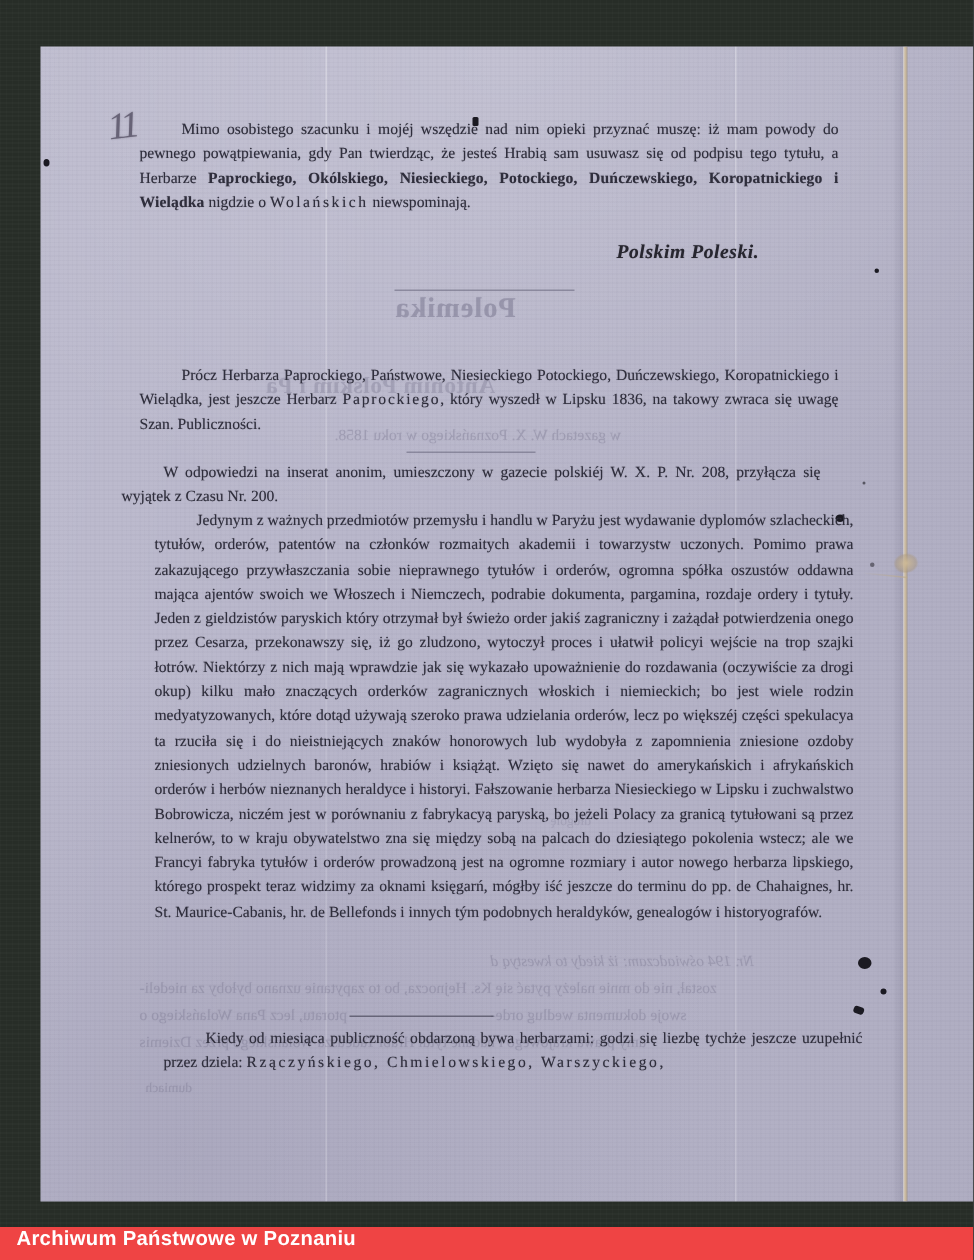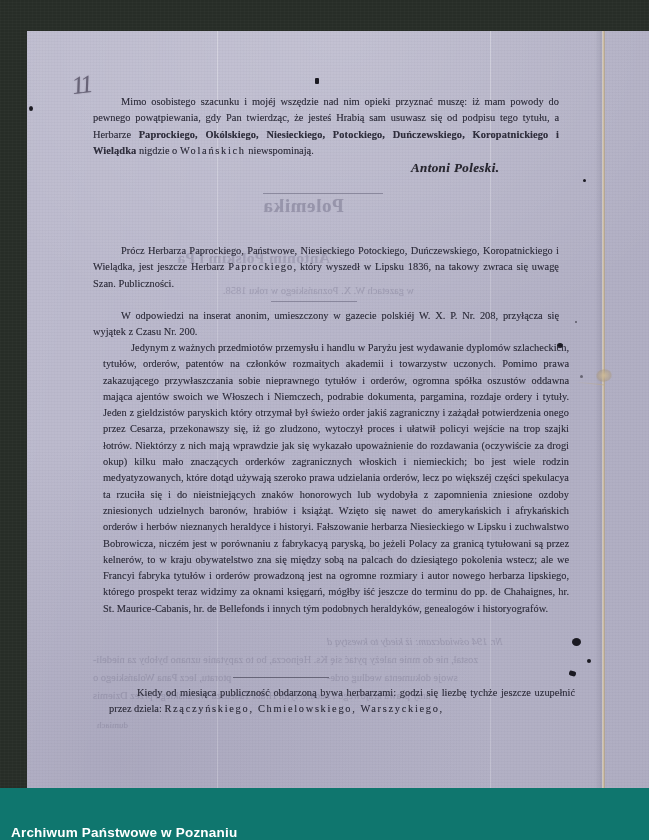--- a/index.html
+++ b/index.html
@@ -171,24 +171,24 @@
     position:absolute;
     height:1.4px;
     background:rgba(60,58,76,.62);
     pointer-events:none;
   }
 
   
   .watermark{
     position:absolute;
     left:0; right:0; bottom:0;
-    height:52px;
-    background:#0f766e;
+    height:22px;
+    background:#ef4444;
     display:flex;
-    align-items:flex-end;
+    align-items:flex-start;
   }
   .watermark span{
     color:#fff;
     font-family:"Liberation Sans", sans-serif;
     font-weight:bold;
     font-size:13.5px;
     letter-spacing:.2px;
     padding-left:11px;
   }
 </style>
@@ -231,31 +231,31 @@
     <div class="speck" style="left:548px; top:290px; width:2px; height:2px; opacity:.6;"></div>
     <div class="speck" style="left:530px; top:312px; width:6px; height:5px;"></div>
     <div class="speck" style="left:545px; top:607px; width:9px; height:8px;"></div>
     <div class="speck" style="left:542px; top:640px; width:7px; height:5px; border-radius:2px; transform:rotate(18deg);"></div>
     <div class="speck" style="left:560px; top:628px; width:4px; height:4px;"></div>
     <div class="speck" style="left:2px; top:75px; width:4px; height:5px;"></div>
     <div class="speck" style="left:553px; top:344px; width:3px; height:3px; opacity:.5;"></div>
 
     <div class="page-text">
 
-      <div class="para" style="left:66px; top:63px; width:466px;">
+      <div class="para" style="left:66px; top:48px; width:466px;">
         <span class="ind"></span><span>Mimo osobistego szacunku i mojéj wszędzie nad nim opieki przyznać muszę: iż mam powody do pewnego powątpiewania, gdy Pan twierdząc, że jesteś Hrabią sam usuwasz się od podpisu tego tytułu, a Herbarze </span><b>Paprockiego, Okólskiego, Niesieckiego, Potockiego, Duńczewskiego, Koropatnickiego i Wielądka</b><span> nigdzie o </span><span class="sp">Wolańskich</span><span> niewspominają.</span>
       </div>
 
-      <div class="signature" style="left:384px; top:129px;">Antoni Poleski.</div>
+      <div class="signature" style="left:384px; top:129px;">Polskim Poleski.</div>
 
       <div class="para" style="left:66px; top:212px; width:466px;">
         <span class="ind"></span><span>Prócz Herbarza Paprockiego, Państwowe, Niesieckiego Potockiego, Duńczewskiego, Koropatnickiego i Wielądka, jest jeszcze Herbarz </span><span class="sp2">Paprockiego</span><span>, który wyszedł w Lipsku 1836, na takowy zwraca się uwagę Szan. Publiczności.</span>
       </div>
 
-      <div class="para" style="left:66px; top:277px; width:466px;">
+      <div class="para" style="left:54px; top:277px; width:466px;">
         <span class="ind"></span><span>W odpowiedzi na inserat anonim, umieszczony w gazecie polskiéj W. X. P. Nr. 208, przyłącza się wyjątek z Czasu Nr. 200.</span>
       </div>
 
       <div class="para" style="left:76px; top:309px; width:466px;">
         <span class="ind"></span><span>Jedynym z ważnych przedmiotów przemysłu i handlu w Paryżu jest wydawanie dyplomów szlacheckich, tytułów, orderów, patentów na członków rozmaitych akademii i towarzystw uczonych. Pomimo prawa zakazującego przywłaszczania sobie nieprawnego tytułów i orderów, ogromna spółka oszustów oddawna mająca ajentów swoich we Włoszech i Niemczech, podrabie dokumenta, pargamina, rozdaje ordery i tytuły. Jeden z gieldzistów paryskich który otrzymał był świeżo order jakiś zagraniczny i zażądał potwierdzenia onego przez Cesarza, przekonawszy się, iż go zludzono, wytoczył proces i ułatwił policyi wejście na trop szajki łotrów. Niektórzy z nich mają wprawdzie jak się wykazało upoważnienie do rozdawania (oczywiście za drogi okup) kilku mało znaczących orderków zagranicznych włoskich i niemieckich; bo jest wiele rodzin medyatyzowanych, które dotąd używają szeroko prawa udzielania orderów, lecz po większéj części spekulacya ta rzuciła się i do nieistniejących znaków honorowych lub wydobyła z zapomnienia zniesione ozdoby zniesionych udzielnych baronów, hrabiów i książąt. Wzięto się nawet do amerykańskich i afrykańskich orderów i herbów nieznanych heraldyce i historyi. Fałszowanie herbarza Niesieckiego w Lipsku i zuchwalstwo Bobrowicza, niczém jest w porównaniu z fabrykacyą paryską, bo jeżeli Polacy za granicą tytułowani są przez kelnerów, to w kraju obywatelstwo zna się między sobą na palcach do dziesiątego pokolenia wstecz; ale we Francyi fabryka tytułów i orderów prowadzoną jest na ogromne rozmiary i autor nowego herbarza lipskiego, którego prospekt teraz widzimy za oknami księgarń, mógłby iść jeszcze do terminu do pp. de Chahaignes, hr. St. Maurice-Cabanis, hr. de Bellefonds i innych tým podobnych heraldyków, genealogów i historyografów.</span>
       </div>
 
       <div class="para" style="left:82px; top:654px; width:466px;">
         <span class="ind"></span><span>Kiedy od miesiąca publiczność obdarzoną bywa herbarzami: godzi się liezbę tychże jeszcze uzupełnić przez dziela: </span><span class="sp">Rzączyńskiego, Chmielowskiego, Warszyckiego,</span>
       </div>

